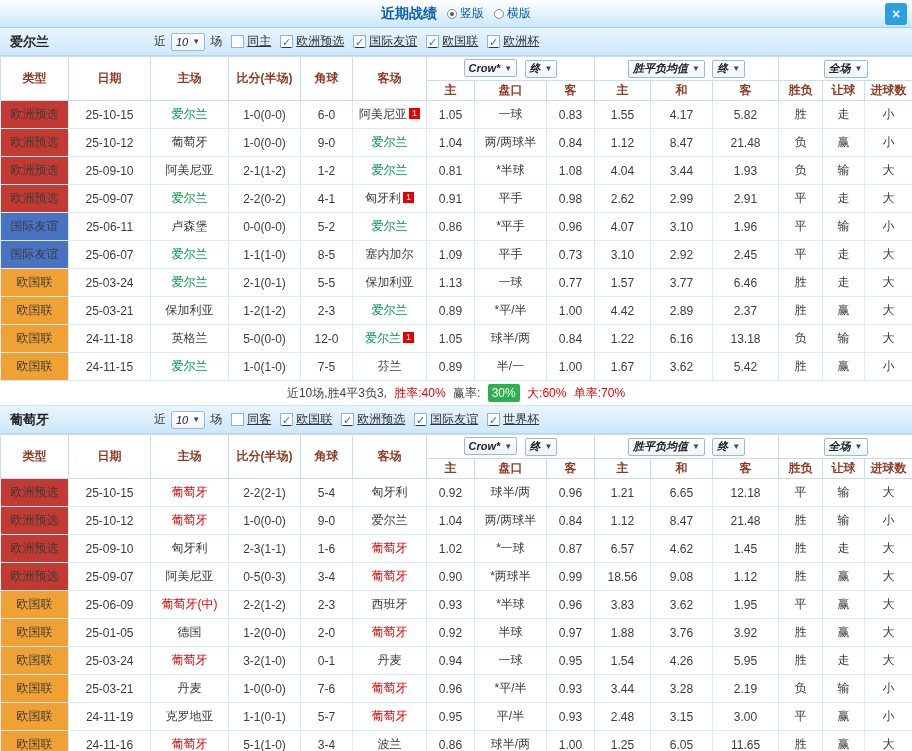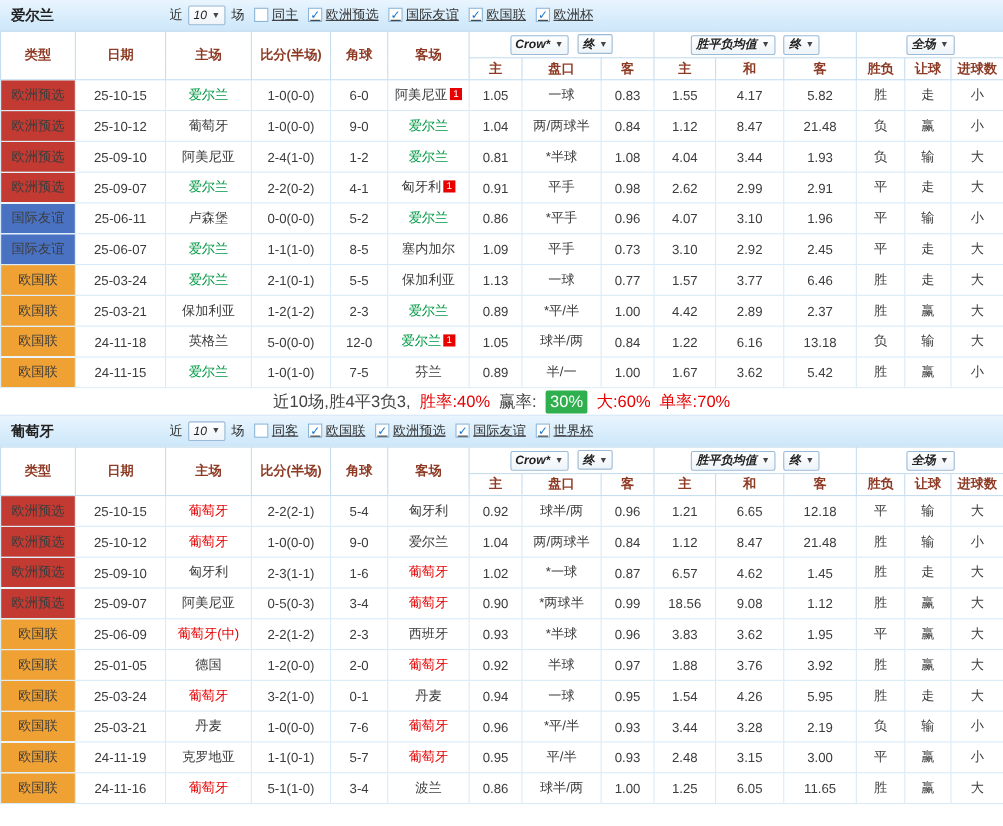--- a/index.html
+++ b/index.html
@@ -72,33 +72,47 @@
   .res-red { color:#e60000; }
   .res-blue { color:#2f6fd0; }
   .res-green { color:#00a651; }
   .badge {
     display:inline-block; width:11px; height:11px; background:#e60000; color:#fff;
     font-size:9px; line-height:11px; text-align:center; margin-left:2px; vertical-align:2px;
   }
 
   
   .summary {
-    height:25px; line-height:25px; text-align:center; font-size:15px;
+    height:25px; line-height:25px; text-align:center; font-size:12px;
     border-bottom:1px solid #cfe4f4; background:#fff;
   }
   .summary span { margin:0 2px; }
   .s-dark { color:#444; }
   .s-red { color:#e60000; }
   .s-badge { background:#2faf4e; color:#fff; padding:2px 4px; border-radius:2px; }
 </style>
 </head>
 <body>
 
 <div class="window">
 
+  <div class="titlebar">
+    <div class="titlebar-content">
+      <span class="win-title">近期战绩</span>
+      <span class="radio-group">
+        <span class="radio selected"></span>
+        <span class="radio-label">竖版</span>
+      </span>
+      <span class="radio-group">
+        <span class="radio"></span>
+        <span class="radio-label">横版</span>
+      </span>
+    </div>
+    <div class="close-btn">×</div>
+  </div>
 
   <div class="section-bar">
     <span class="team">爱尔兰</span>
     <div class="controls">
       <span class="ctl-label">近</span>
       <span class="select">
         <span>10</span>
         <span class="arr">▼</span>
       </span>
       <span class="ctl-label">场</span>
@@ -224,21 +238,21 @@
           <td class="cell-odds">8.47</td>
           <td class="cell-odds">21.48</td>
           <td class="cell-res res-green">负</td>
           <td class="cell-res res-red">赢</td>
           <td class="cell-res res-red">小</td>
         </tr>
         <tr>
           <td class="cell-type type-red">欧洲预选</td>
           <td class="cell-date">25-09-10</td>
           <td class="cell-team"><span>阿美尼亚</span></td>
-          <td class="cell-score">2-4(1-0)</td>
+          <td class="cell-score">2-1(1-2)</td>
           <td class="cell-corner">1-2</td>
           <td class="cell-team"><span style="color: rgb(0, 153, 68);">爱尔兰</span></td>
           <td class="cell-odds">0.81</td>
           <td class="cell-hcap">*半球</td>
           <td class="cell-odds">1.08</td>
           <td class="cell-odds">4.04</td>
           <td class="cell-odds">3.44</td>
           <td class="cell-odds">1.93</td>
           <td class="cell-res res-green">负</td>
           <td class="cell-res res-green">输</td>

